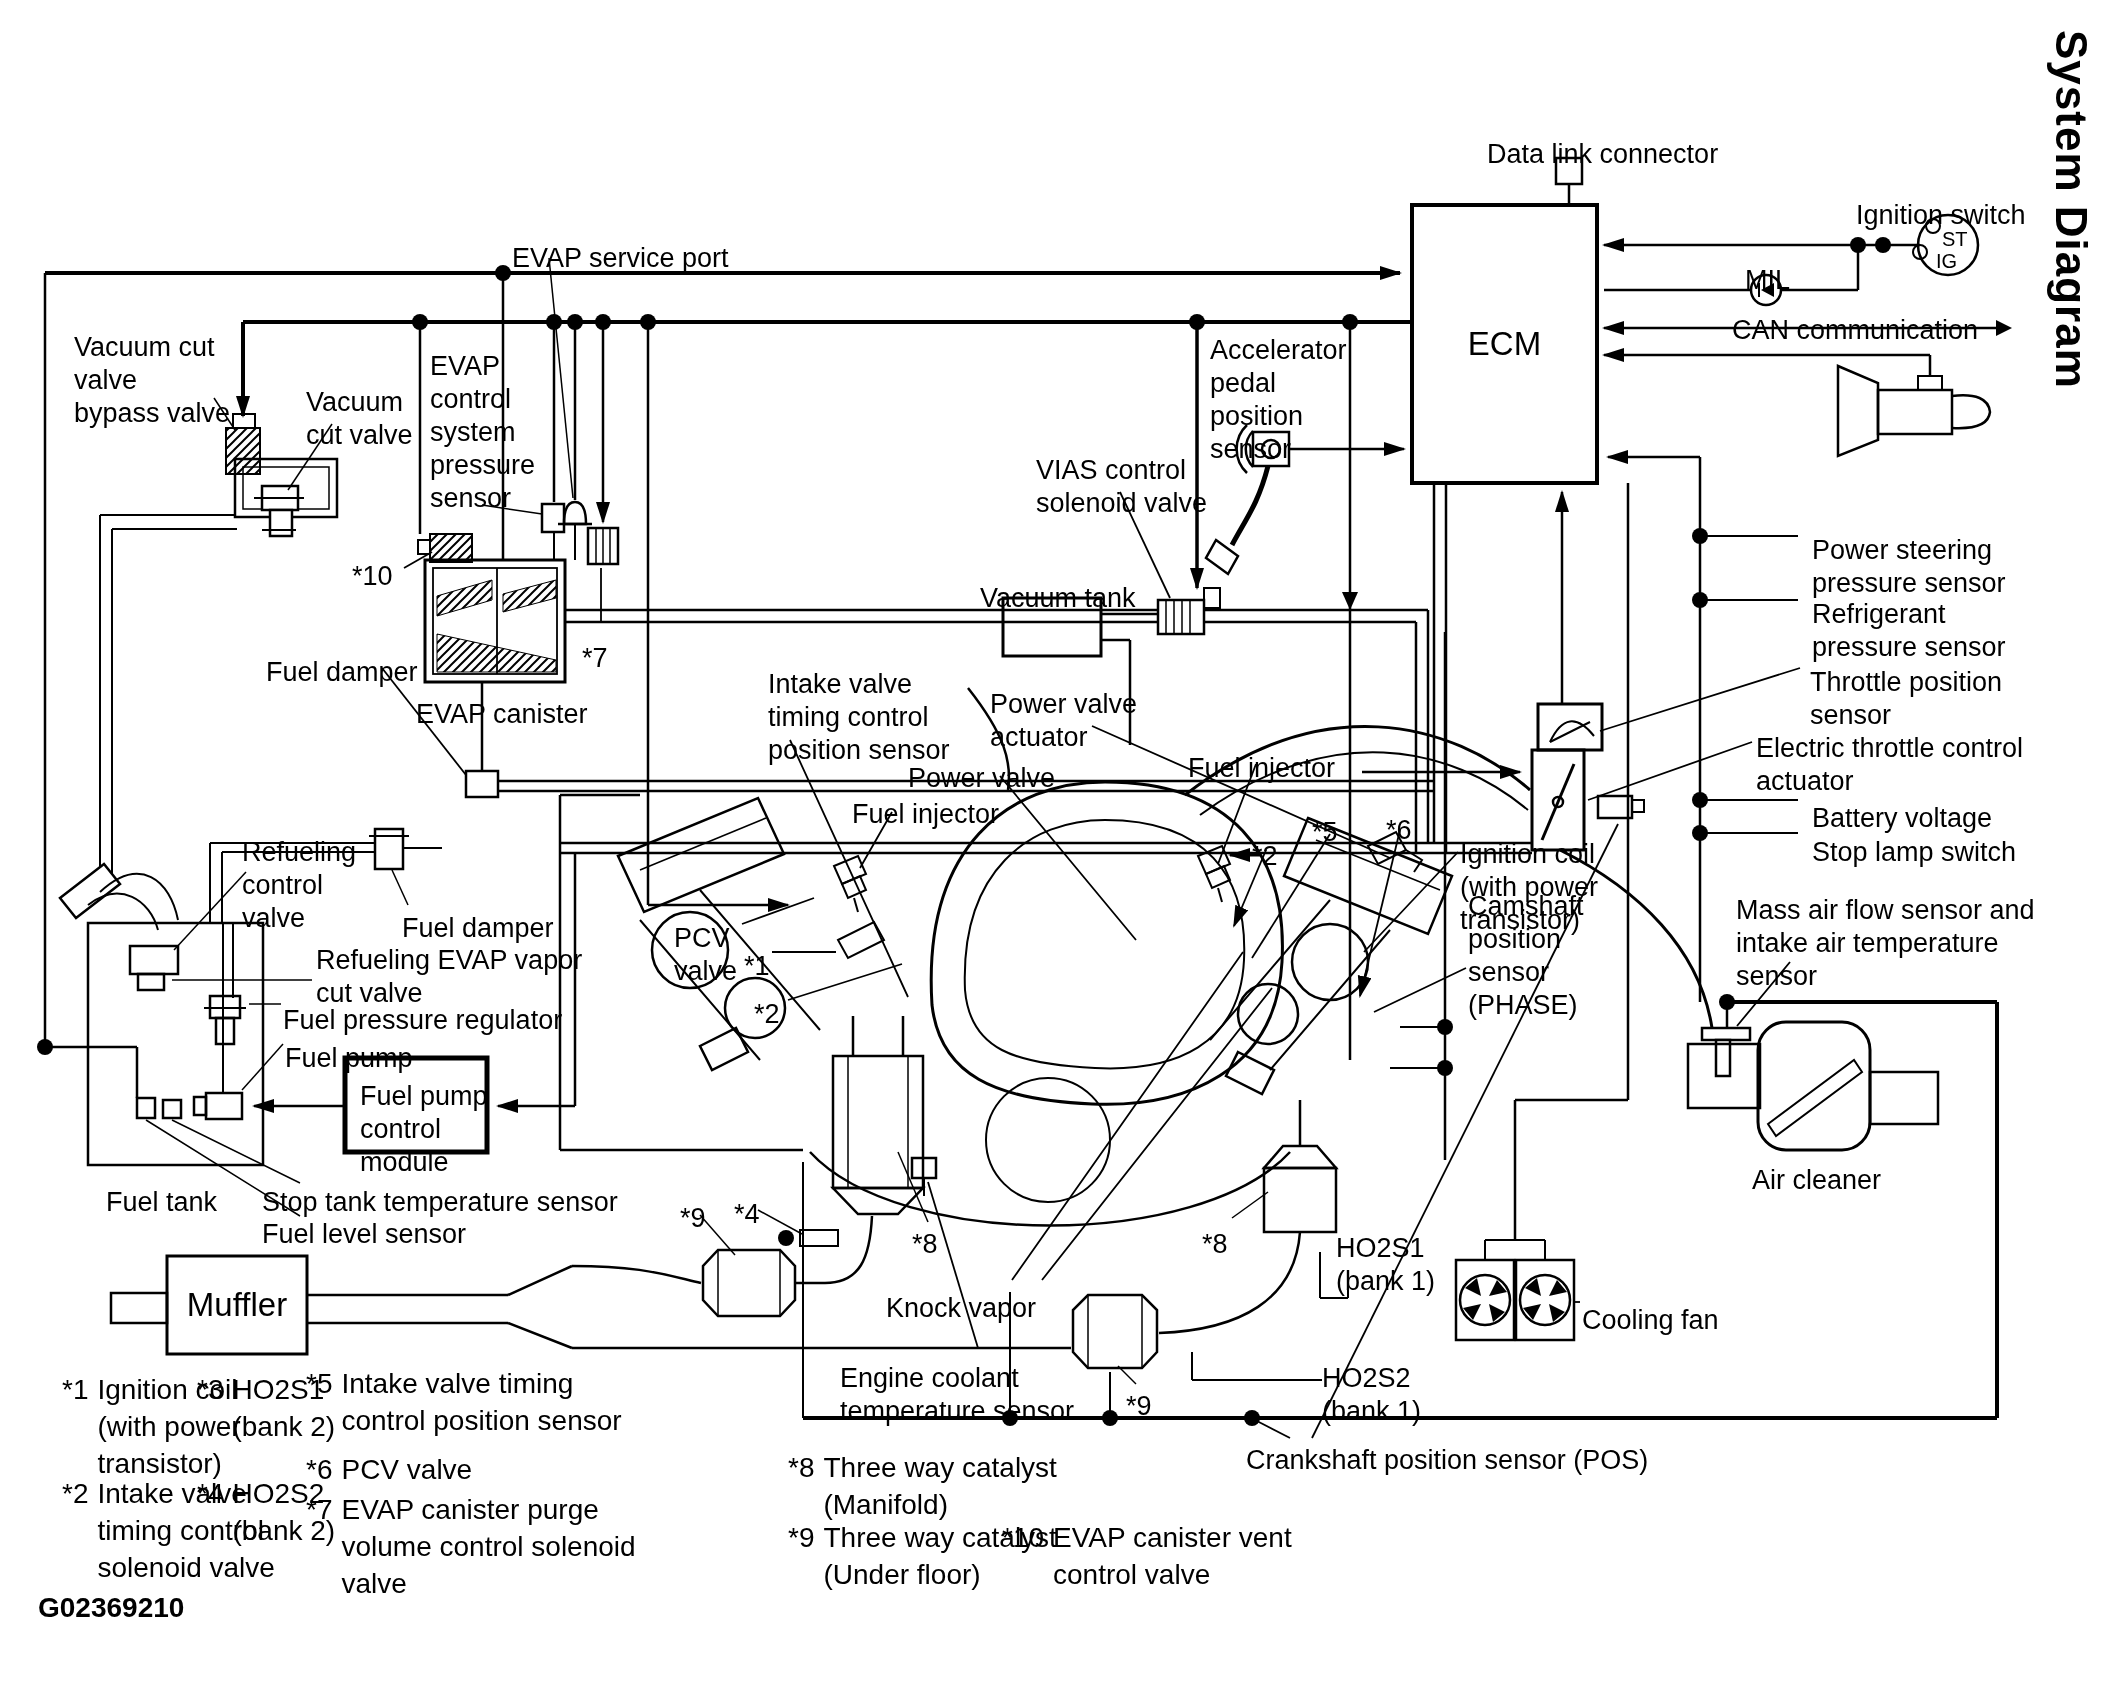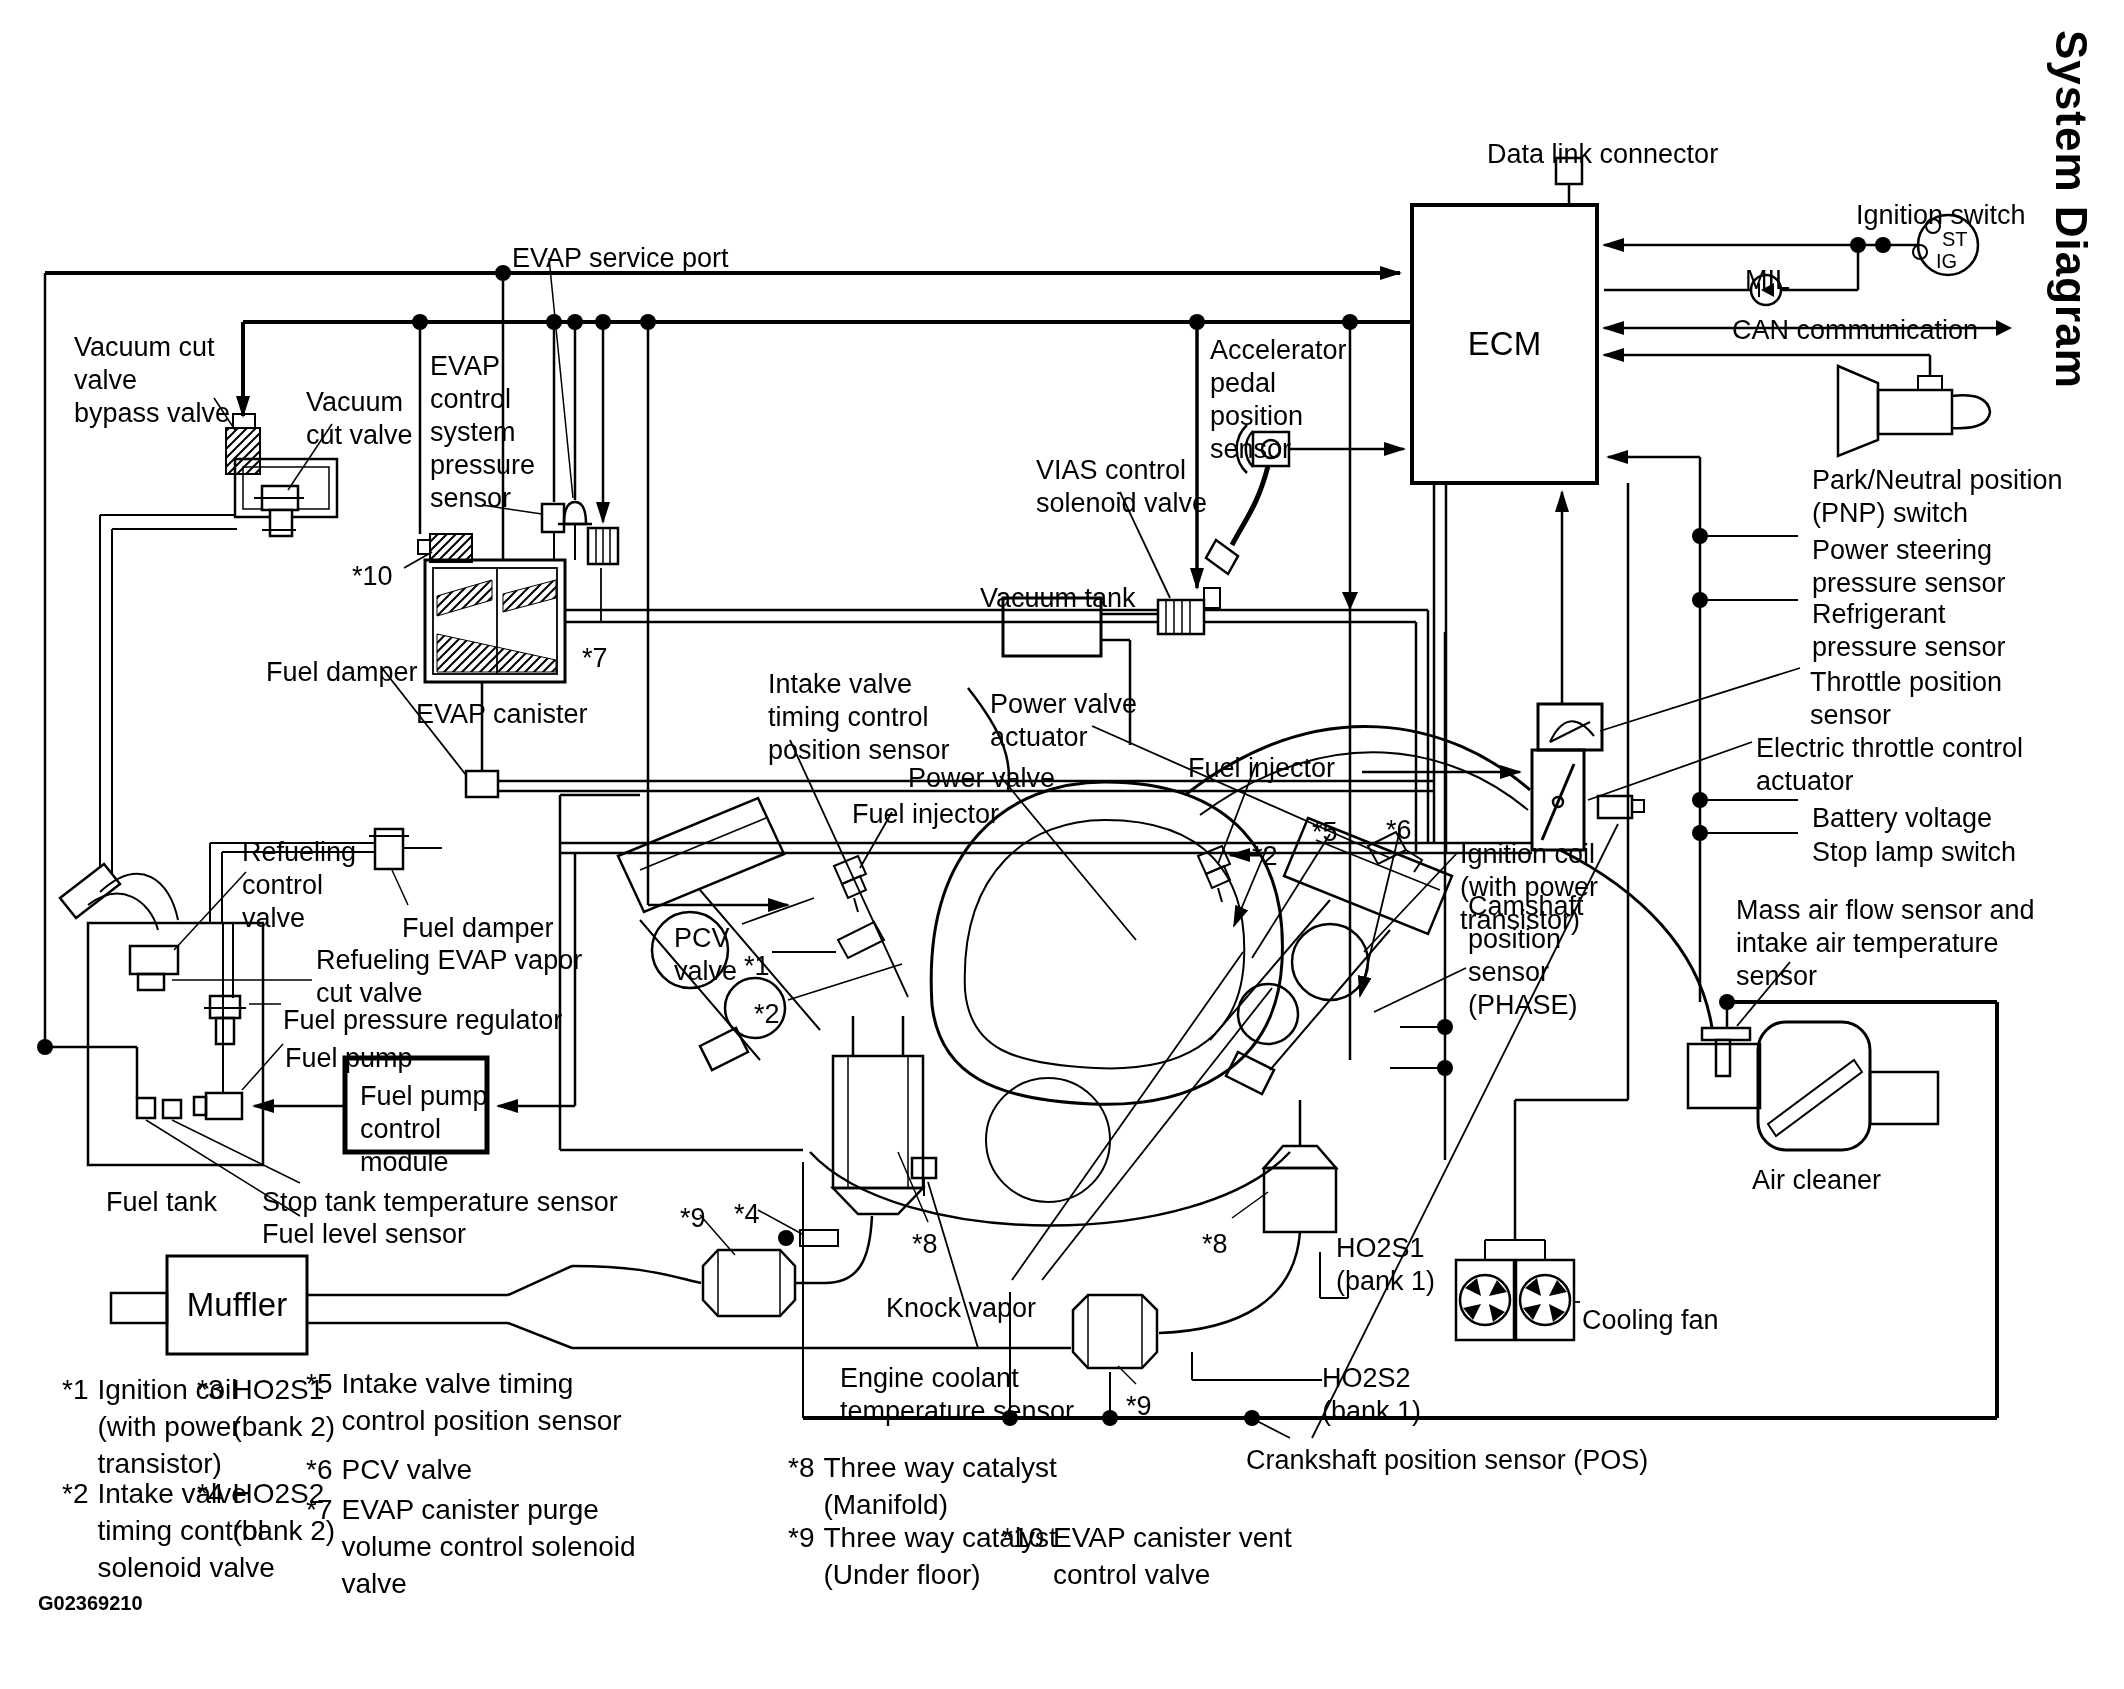--- a/index.html
+++ b/index.html
@@ -7,21 +7,21 @@
           font-family:"Liberation Sans","DejaVu Sans",sans-serif;color:#000;}
   svg{position:absolute;left:0;top:0;}
   .lbl{position:absolute;font-size:27px;line-height:1.22;white-space:pre-line;color:#000;margin-top:16px;}
   .small{font-size:20px;}
   .star{font-size:27px;}
   .fn{position:absolute;display:flex;gap:9px;font-size:28px;line-height:1.32;}
   .fn .txt{white-space:pre-line;}
   .boxtext{position:absolute;display:flex;align-items:center;justify-content:center;font-size:33px;}
   #title-vert{position:absolute;left:2046px;top:30px;writing-mode:vertical-rl;
               font-size:44px;font-weight:bold;letter-spacing:1px;}
-  #fig-code{position:absolute;left:38px;top:1592px;font-size:20px;font-weight:bold;}
+  #fig-code{position:absolute;left:38px;top:1592px;font-size:28px;font-weight:bold;}
 </style>
 </head>
 <body>
 
 <div id="canvas">
 
 <svg width="2124" height="1689" viewBox="0 0 2124 1689">
   <defs>
     <marker id="ar" orient="auto" markerUnits="userSpaceOnUse" markerWidth="30" markerHeight="22" refX="20" refY="7">
       <path d="M0,0 L22,7 L0,14 Z" fill="#000"></path>
@@ -385,22 +385,20 @@
 <div class="lbl" style="left:1856px;top:183px">Ignition switch</div>
 <div class="small" style="position:absolute;left:1942px;top:228px">ST</div>
 <div class="small" style="position:absolute;left:1936px;top:250px">IG</div>
 <div class="lbl" style="left:1745px;top:248px">MIL</div>
 <div class="lbl" style="left:1732px;top:298px">CAN communication</div>
 <div class="boxtext" style="left:1412px;top:205px;width:185px;height:278px">ECM</div>
 <div class="lbl" style="left:1210px;top:318px">Accelerator
 pedal
 position
 sensor</div>
-<div class="lbl" style="left:1812px;top:448px">Park/Neutral position
-(PNP) switch</div>
 <div class="lbl" style="left:1812px;top:518px">Power steering
 pressure sensor</div>
 <div class="lbl" style="left:1812px;top:582px">Refrigerant
 pressure sensor</div>
 <div class="lbl" style="left:1810px;top:650px">Throttle position
 sensor</div>
 <div class="lbl" style="left:1756px;top:716px">Electric throttle control
 actuator</div>
 <div class="lbl" style="left:1812px;top:786px">Battery voltage</div>
 <div class="lbl" style="left:1812px;top:820px">Stop lamp switch</div>

